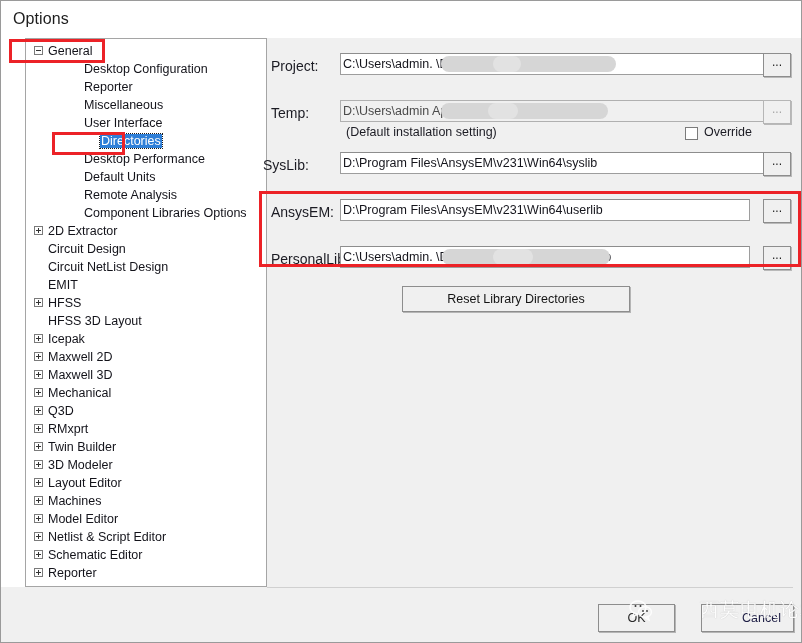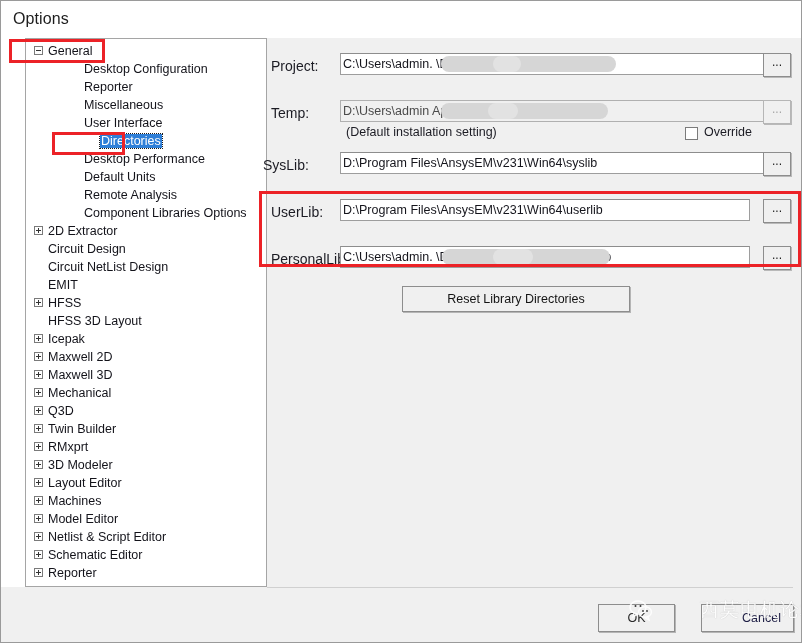--- a/index.html
+++ b/index.html
@@ -302,22 +302,22 @@
         <div class="tree-row depth0 noexp"><span class="tree-label">Circuit Design</span></div>
         <div class="tree-row depth0 noexp"><span class="tree-label">Circuit NetList Design</span></div>
         <div class="tree-row depth0 noexp"><span class="tree-label">EMIT</span></div>
         <div class="tree-row depth0"><span class="expander plus"></span><span class="tree-label">HFSS</span></div>
         <div class="tree-row depth0 noexp"><span class="tree-label">HFSS 3D Layout</span></div>
         <div class="tree-row depth0"><span class="expander plus"></span><span class="tree-label">Icepak</span></div>
         <div class="tree-row depth0"><span class="expander plus"></span><span class="tree-label">Maxwell 2D</span></div>
         <div class="tree-row depth0"><span class="expander plus"></span><span class="tree-label">Maxwell 3D</span></div>
         <div class="tree-row depth0"><span class="expander plus"></span><span class="tree-label">Mechanical</span></div>
         <div class="tree-row depth0"><span class="expander plus"></span><span class="tree-label">Q3D</span></div>
+        <div class="tree-row depth0"><span class="expander plus"></span><span class="tree-label">RMxprt</span></div>
         <div class="tree-row depth0"><span class="expander plus"></span><span class="tree-label">Twin Builder</span></div>
-        <div class="tree-row depth0"><span class="expander plus"></span><span class="tree-label">RMxprt</span></div>
         <div class="tree-row depth0"><span class="expander plus"></span><span class="tree-label">3D Modeler</span></div>
         <div class="tree-row depth0"><span class="expander plus"></span><span class="tree-label">Layout Editor</span></div>
         <div class="tree-row depth0"><span class="expander plus"></span><span class="tree-label">Machines</span></div>
         <div class="tree-row depth0"><span class="expander plus"></span><span class="tree-label">Model Editor</span></div>
         <div class="tree-row depth0"><span class="expander plus"></span><span class="tree-label">Netlist &amp; Script Editor</span></div>
         <div class="tree-row depth0"><span class="expander plus"></span><span class="tree-label">Schematic Editor</span></div>
         <div class="tree-row depth0"><span class="expander plus"></span><span class="tree-label">Reporter</span></div>
       </div>
   </div>
 
@@ -333,21 +333,21 @@
   <div class="redact light" style="left:487px; top:102px; width:30px; height:16px;"></div>
   <div class="browse-btn disabled" style="left:762px; top:99px;">...</div>
   <div class="note-text" style="left:345px; top:124px;">(Default installation setting)</div>
   <div class="checkbox" style="left:684px; top:126px;"></div>
   <div class="checkbox-label" style="left:703px; top:124px;">Override</div>
 
   <div class="field-label" style="left:262px; top:156px;">SysLib:</div>
   <div class="text-input" style="left:339px; top:151px; width:438px;">D:\Program Files\AnsysEM\v231\Win64\syslib</div>
   <div class="browse-btn" style="left:762px; top:151px;">...</div>
 
-  <div class="field-label" style="left:270px; top:203px;">UserLib:</div>
+  <div class="field-label" style="left:270px; top:203px;">AnsysEM:</div>
   <div class="text-input" style="left:339px; top:198px; width:410px;">D:\Program Files\AnsysEM\v231\Win64\userlib</div>
   <div class="browse-btn" style="left:762px; top:198px;">...</div>
 
   <div class="field-label" style="left:270px; top:250px;">PersonalLib:</div>
   <div class="text-input" style="left:339px; top:245px; width:410px;">C:\Users\admin.                             \Documents\Ansoft\PersonalLib</div>
   <div class="redact" style="left:441px; top:248px; width:168px; height:16px;"></div>
   <div class="redact light" style="left:492px; top:248px; width:40px; height:16px;"></div>
   <div class="browse-btn" style="left:762px; top:245px;">...</div>
 
   <div class="std-button" id="reset-lib-btn">Reset Library Directories</div>

